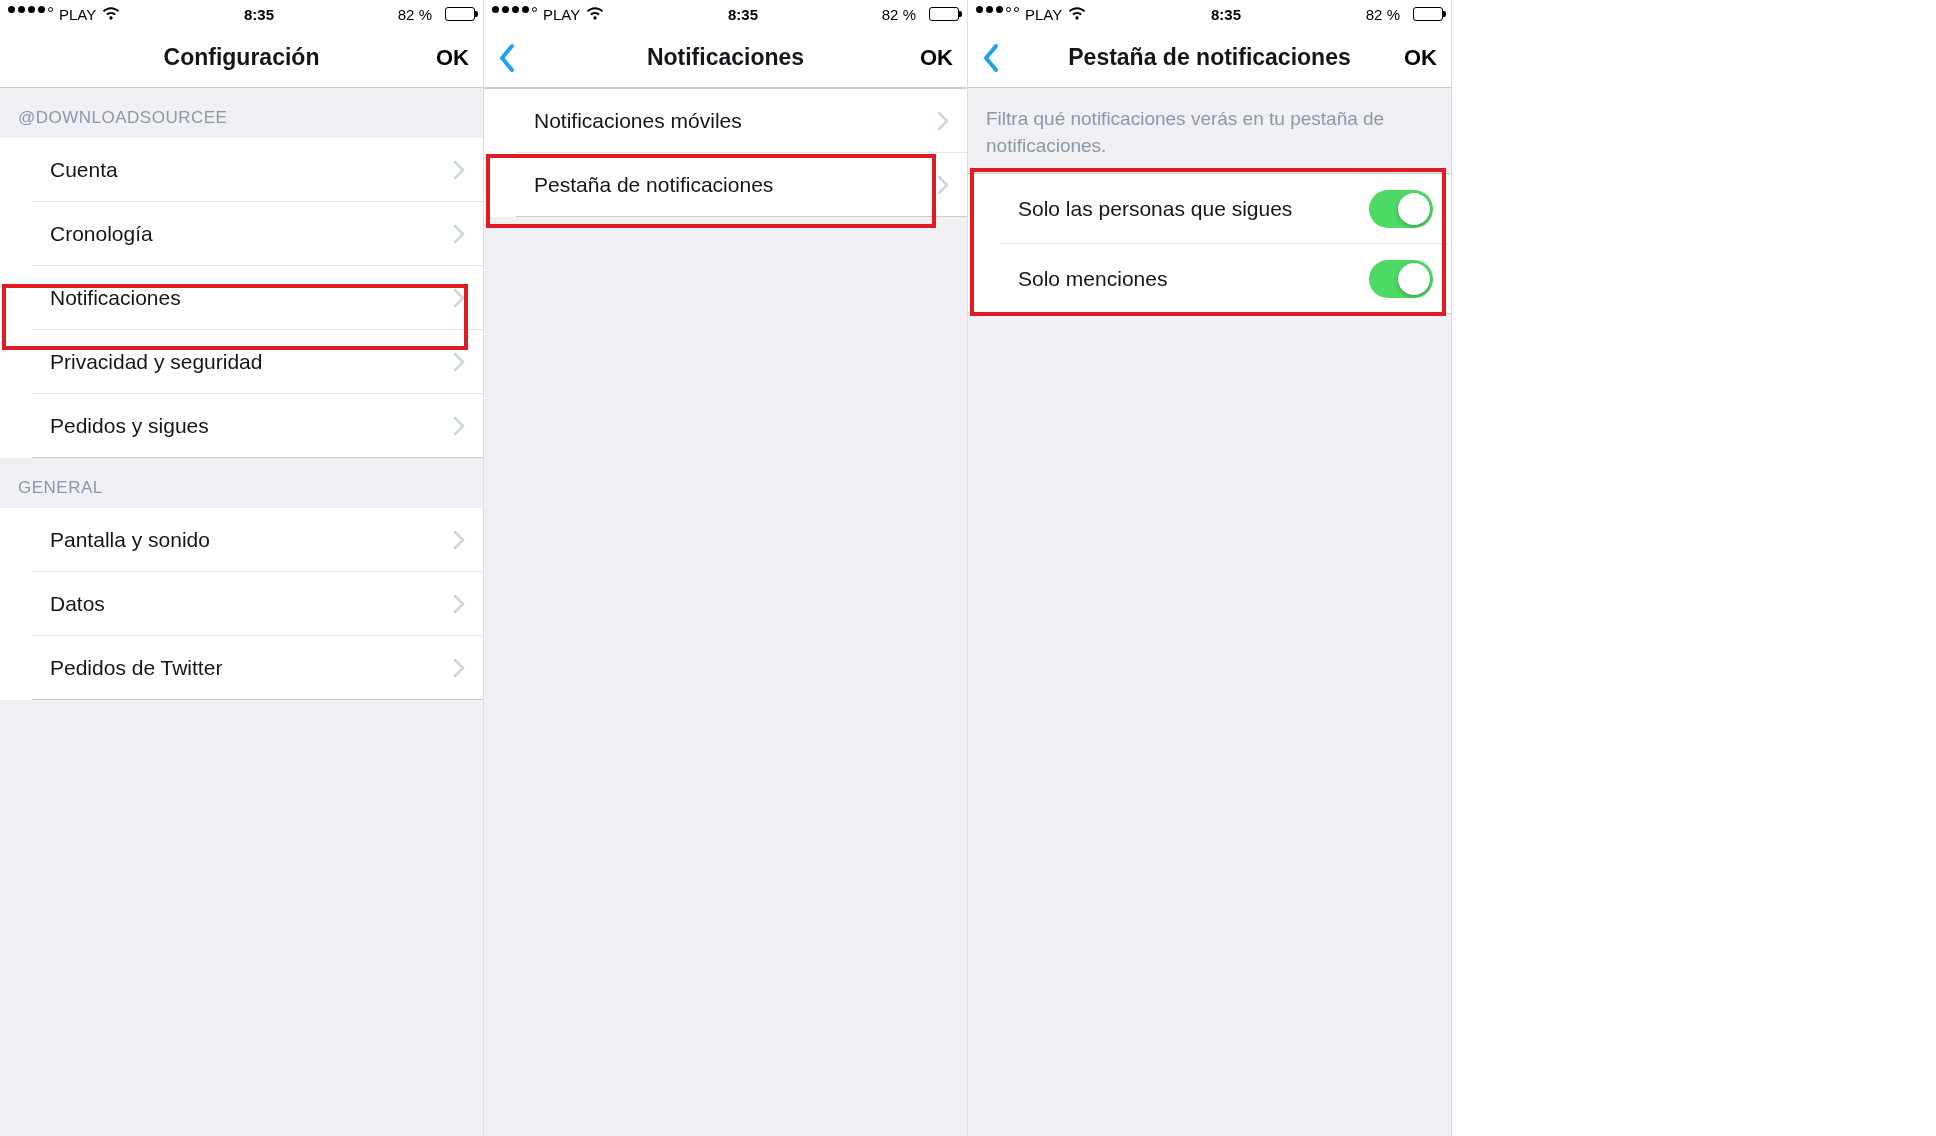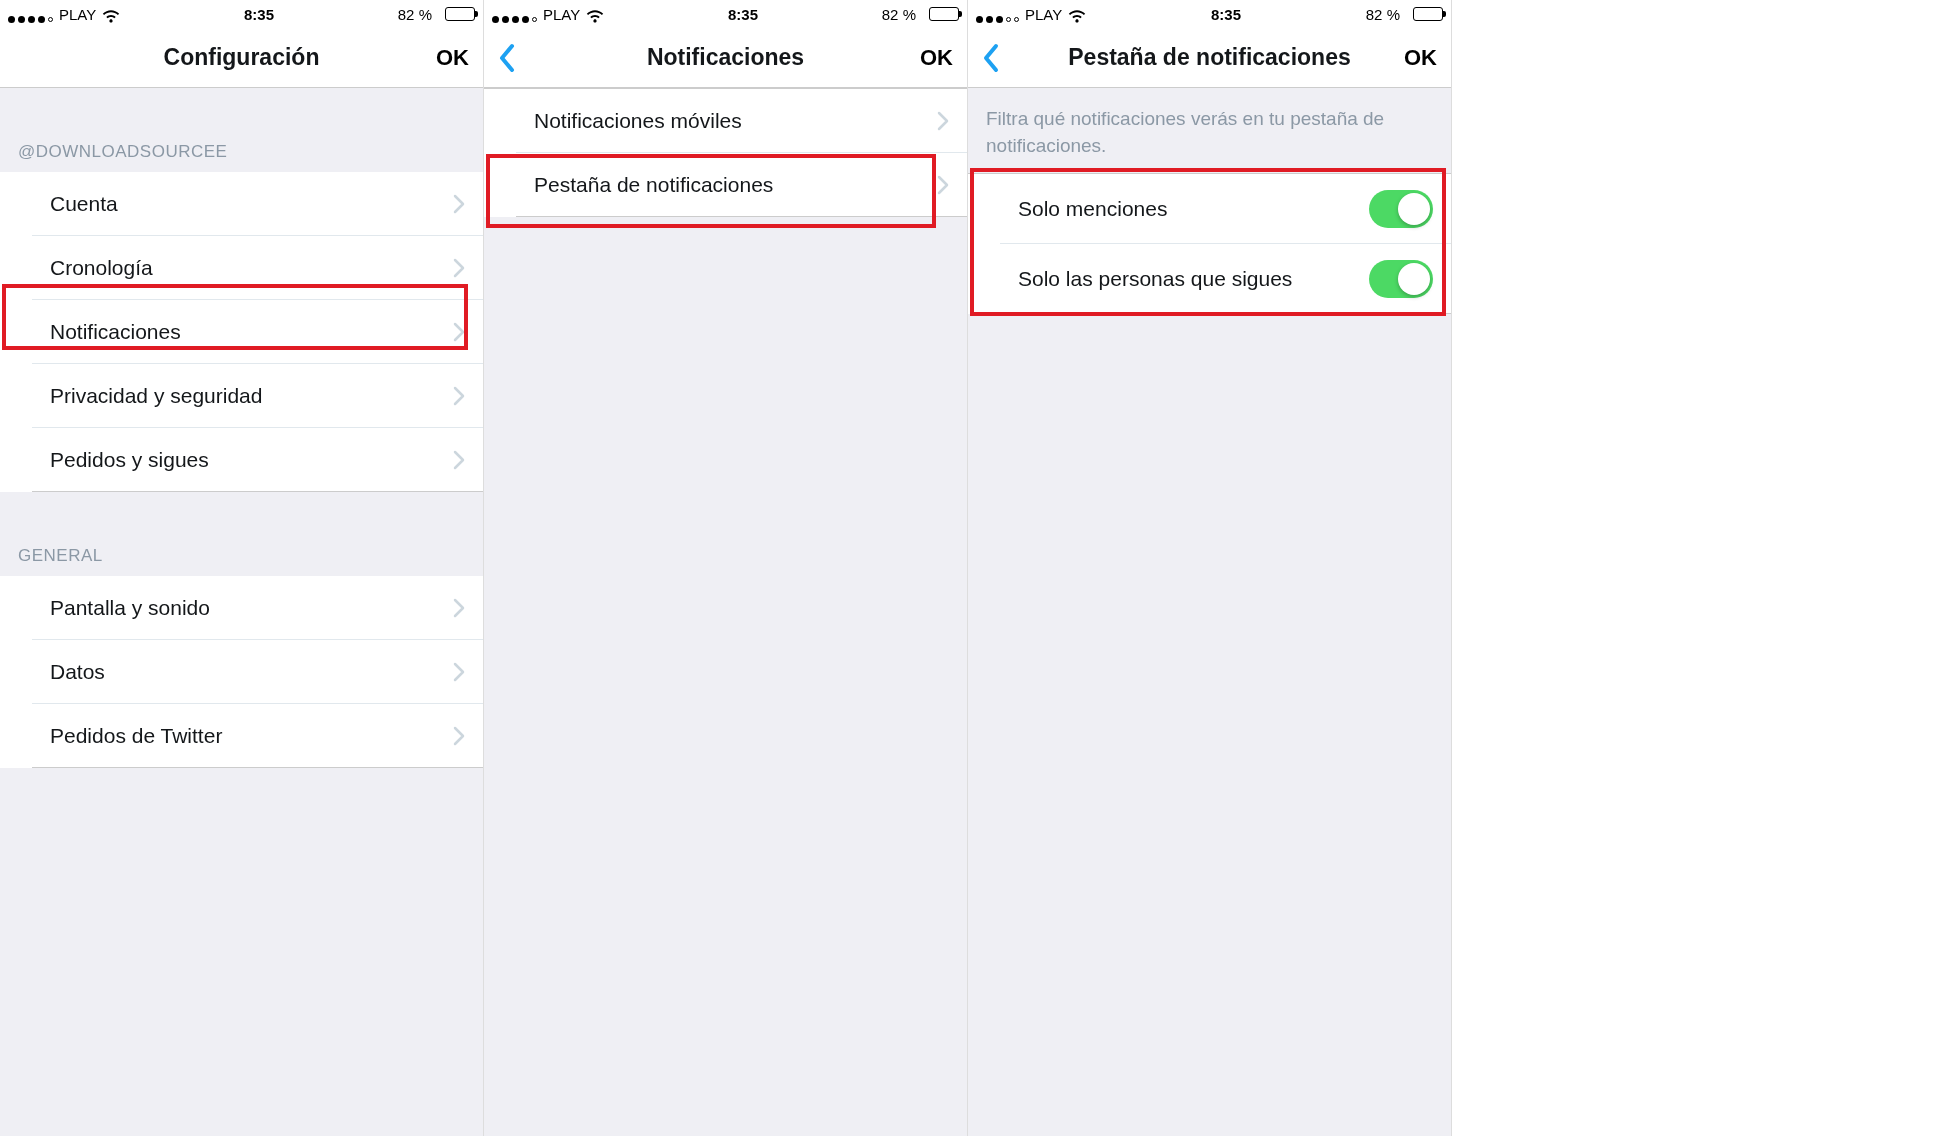--- a/index.html
+++ b/index.html
@@ -27,21 +27,21 @@
       height: 28px;
       background: #fff;
       display: flex;
       align-items: center;
       justify-content: space-between;
       padding: 0 8px;
       font-size: 15px;
       font-weight: 500;
       color: #000;
     }
-    .status-left { display:flex; align-items:flex-end; gap:6px; }
+    .status-left { display:flex; align-items:flex-start; gap:6px; }
     .signal-dots { display:flex; gap:3px; align-items:center; }
     .dot { width:7px; height:7px; border-radius:50%; background:#000; }
     .dot.empty { background:transparent; border:1px solid #000; width:5px; height:5px; }
     .status-center { font-weight:600; }
     .status-right { display:flex; align-items:center; gap:11px; }
     .battery {
       width: 30px; height: 14px; border:1.5px solid #000; border-radius:3px;
       position: relative; margin-left:2px;
     }
     .battery::after {
@@ -70,21 +70,20 @@
     .nav-back { color:#1da1f2; z-index:1; display:flex; align-items:center; }
     .nav-spacer { width:30px; z-index:1; }
 
     
     .content { flex:1; overflow:hidden; }
     .section-header {
       padding: 20px 18px 10px;
       font-size:17px; letter-spacing:0.5px;
       color:#8b98a5;
       background:#efeff4;
-      margin-top:34px;
     }
     .list { background:#fff; }
     .row {
       display:flex; align-items:center; justify-content:space-between;
       padding: 0 18px; height:64px;
       border-bottom:1px solid #e1e8ed;
       font-size:21px; color:#14171a;
       position:relative;
       margin-left:32px;
     }
@@ -314,26 +313,26 @@
         </svg>
     </span>
     <span class="nav-title">Pestaña de notificaciones</span>
     <span class="nav-ok">OK</span>
   </div>
 
   <div class="content">
     <div class="info-text">Filtra qué notificaciones verás en tu pestaña de notificaciones.</div>
     <div class="list" style="border-top:1px solid #ccc;">
       <div class="row" style="height:70px;">
+        <span>Solo las personas que sigues</span>
+        <span class="toggle"></span>
+      </div>
+      <div class="row" style="height:70px;">
         <span>Solo menciones</span>
         <span class="toggle"></span>
       </div>
-      <div class="row" style="height:70px;">
-        <span>Solo las personas que sigues</span>
-        <span class="toggle"></span>
-      </div>
     </div>
   </div>
 
   <div class="highlight-box" style="left:2px; top:168px; width:476px; height:148px;"></div>
 </div>
 
 <div style="flex:1; background:#fff;"></div>
 
 </body></html>

